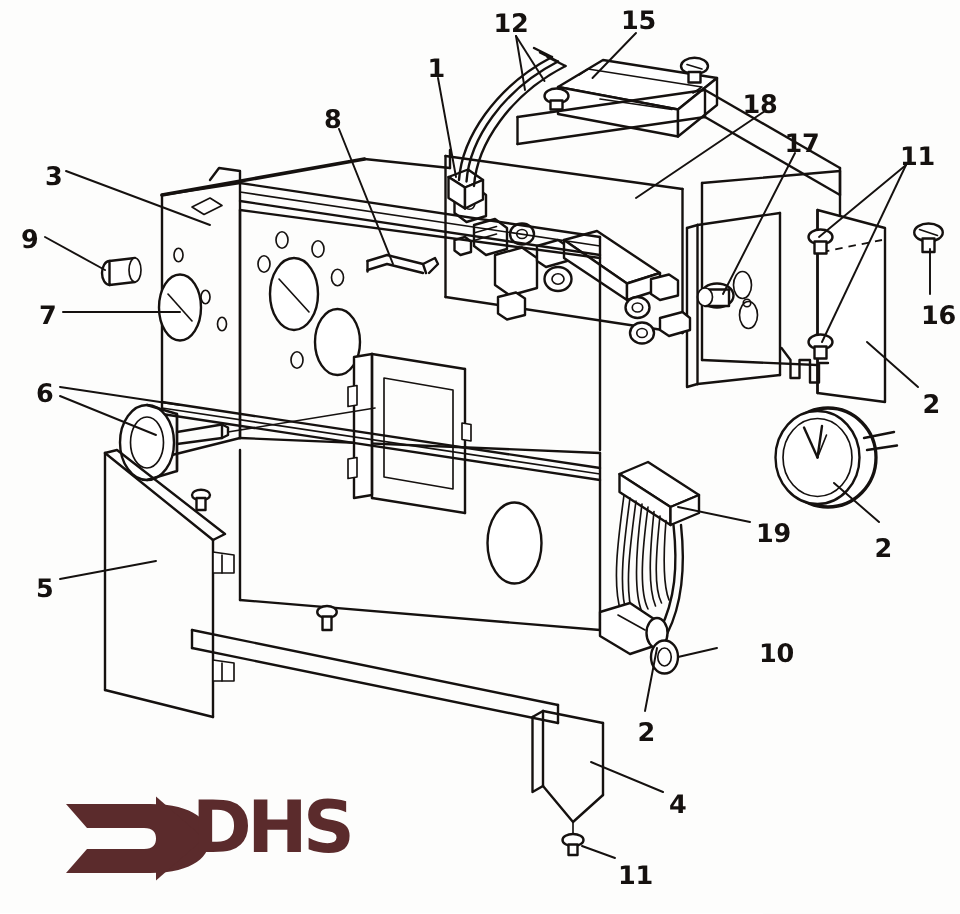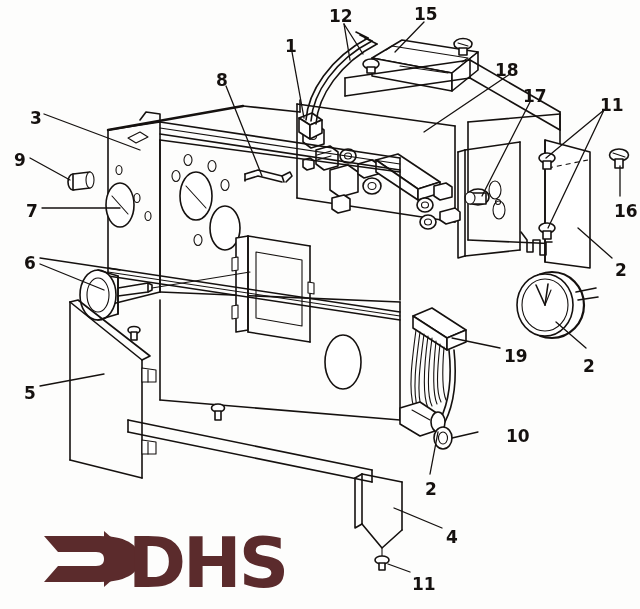--- a/index.html
+++ b/index.html
@@ -40,21 +40,21 @@
     color: #15110f;
     line-height: 1;
     white-space: nowrap;
     pointer-events: auto;
     letter-spacing: -0.2px;
   }
   .logo-text {
     position: absolute;
     font-family: "DejaVu Sans", "Liberation Sans", sans-serif;
     font-weight: bold;
-    font-size: 70px;
+    font-size: 48px;
     color: #5b2b2c;
     letter-spacing: -3px;
     line-height: 1;
   }
 </style>
 </head>
 <body>
 
 <div id="diagram-root">
 

